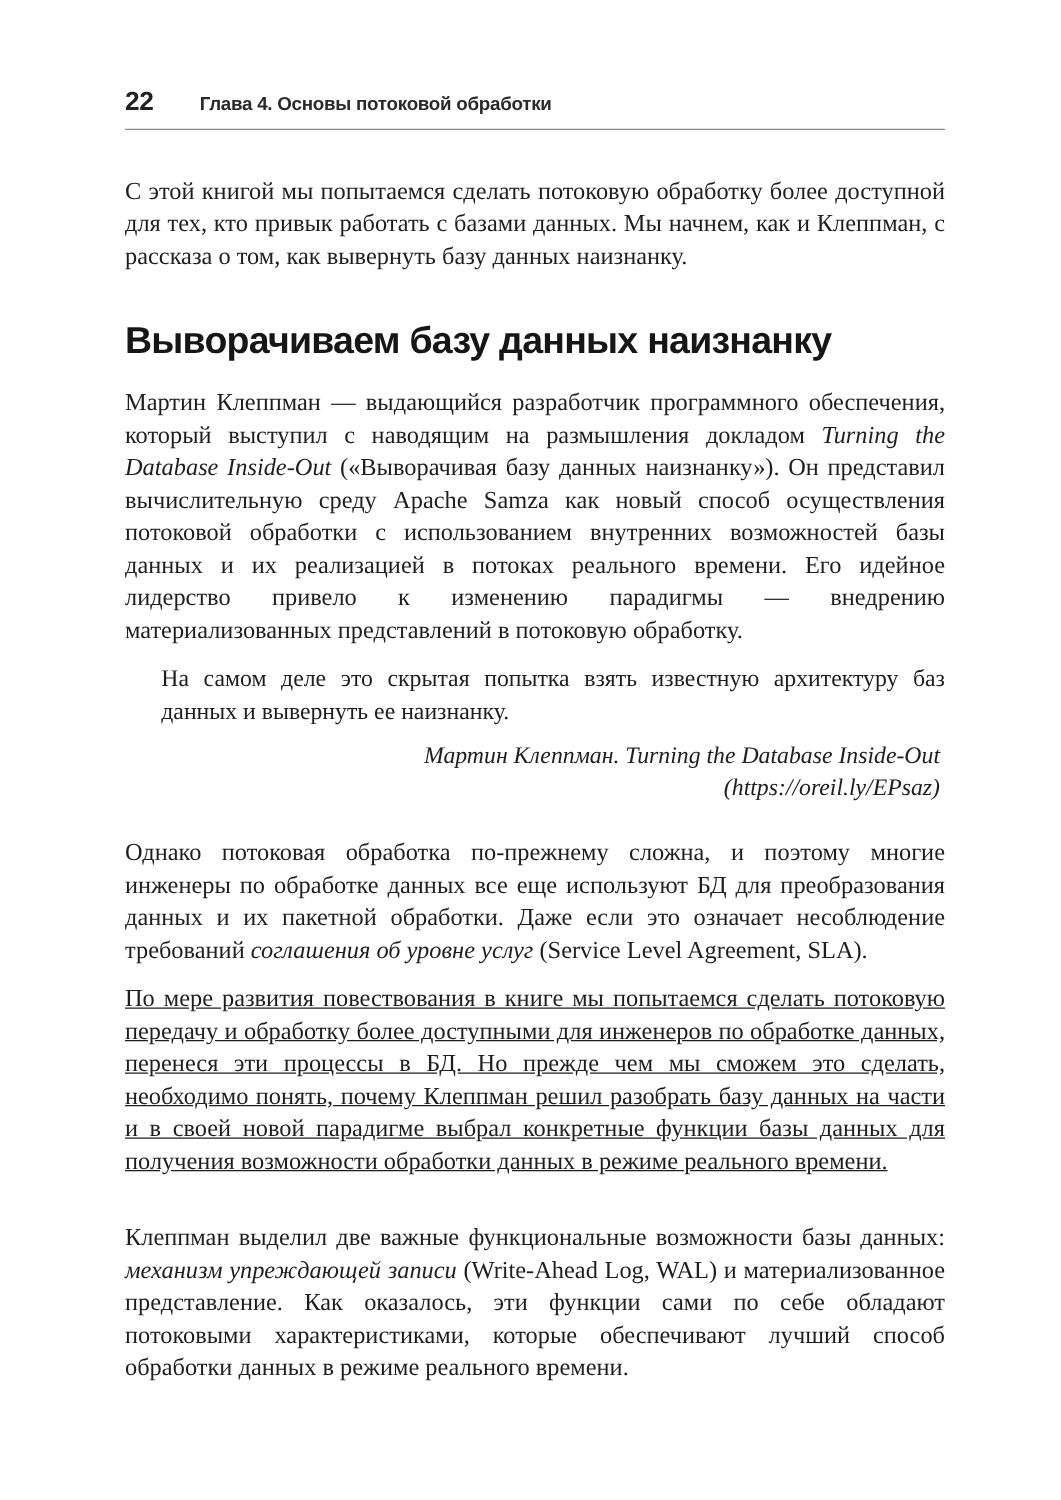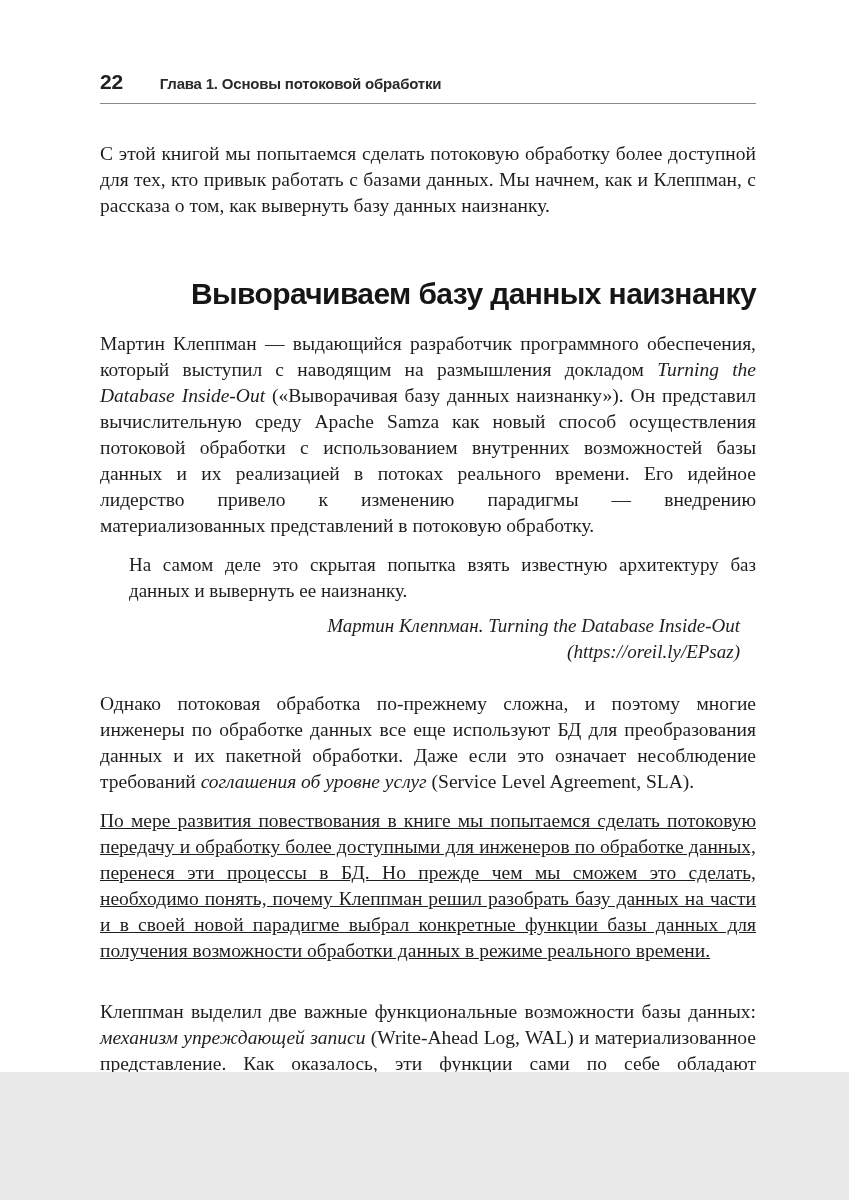--- a/index.html
+++ b/index.html
@@ -1,19 +1,19 @@
 <!DOCTYPE html>
 <html lang="ru"><head>
 <meta charset="utf-8">
 <style>
   html, body { margin: 0; padding: 0; background: #e9e9e9; }
   .page {
     position: relative;
     width: 849px;
-    height: 1072px;
+    height: 1200px;
     margin: 0 auto;
     background: #ffffff;
     overflow: hidden;
     font-family: "Liberation Serif", serif;
     color: #1e1e1e;
   }
   .content {
     position: absolute;
     left: 100px;
     top: 70px;
@@ -53,51 +53,51 @@
   
   .section-heading {
     font-family: "Liberation Sans", sans-serif;
     font-weight: 700;
     font-size: 30px;
     line-height: 37px;
     letter-spacing: -0.6px;
     color: #161616;
     margin: 0;
   }
-  .heading-inside-out { margin-top: 56px; text-align: right; }
+  .heading-inside-out { margin-top: 35px; }
   .heading-externalize { margin-top: 35px; }
   .heading-line { display: block; }
   .after-heading { margin-top: 19px; }
   
   .quote-block { margin-top: 13px; margin-left: 29px; }
   .quote {
     font-size: 19px;
     line-height: 26px;
     text-align: justify;
     margin: 0;
   }
   .attribution {
     font-size: 19px;
     line-height: 26px;
     text-align: right;
-    margin: 9px 16px 0 0;
+    margin: 9px 4px 0 0;
   }
   .attribution span { display: block; }
   .para-sla { margin-top: 26px; }
   .para-narrative { margin-top: 13px; text-decoration: underline; }
 </style>
 </head>
 <body>
 
 <div class="page">
   <div class="content">
 
     <div class="running-header">
       <span class="page-number">22</span>
-      <span class="running-title">Глава 1. Основы потоковой обработки</span>
+      <span class="running-title">Глава 4. Основы потоковой обработки</span>
     </div>
 
     <p class="para intro-para"><span>С этой книгой мы попытаемся сделать потоковую обработку более доступной для тех, кто привык работать с базами данных. Мы начнем, как и Клеппман, с рассказа о том, как вывернуть базу данных наизнанку.</span></p>
 
     <h1 class="section-heading heading-inside-out">Выворачиваем базу данных наизнанку</h1>
 
     <p class="para after-heading"><span>Мартин Клеппман — выдающийся разработчик программного обеспечения, который выступил с наводящим на размышления докладом </span><em>Turning the Database Inside-Out</em><span> («Выворачивая базу данных наизнанку»). Он представил вычислительную среду Apache Samza как новый способ осуществления потоковой обработки с использованием внутренних возможностей базы данных и их реализацией в потоках реального времени. Его идейное лидерство привело к изменению парадигмы — внедрению материализованных представлений в потоковую обработку.</span></p>
 
     <div class="quote-block">
       <p class="quote">На самом деле это скрытая попытка взять известную архитектуру баз данных и вывернуть ее наизнанку.</p>

